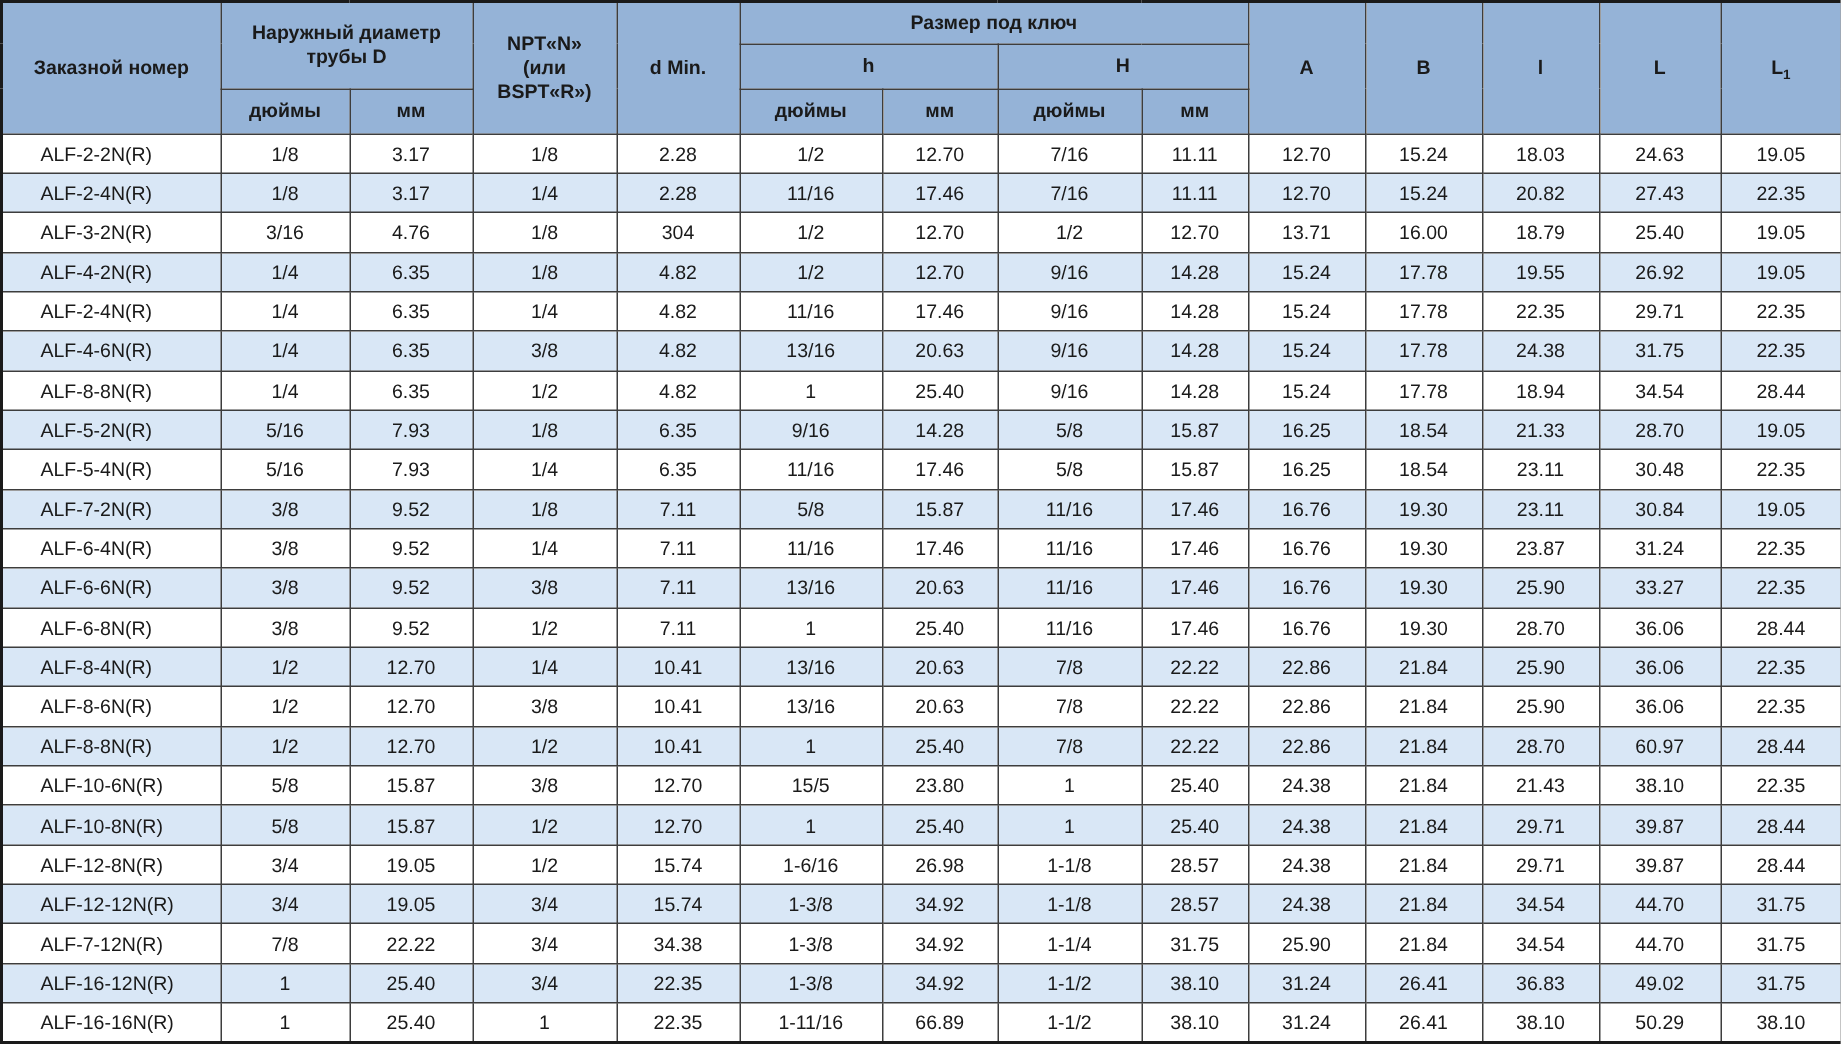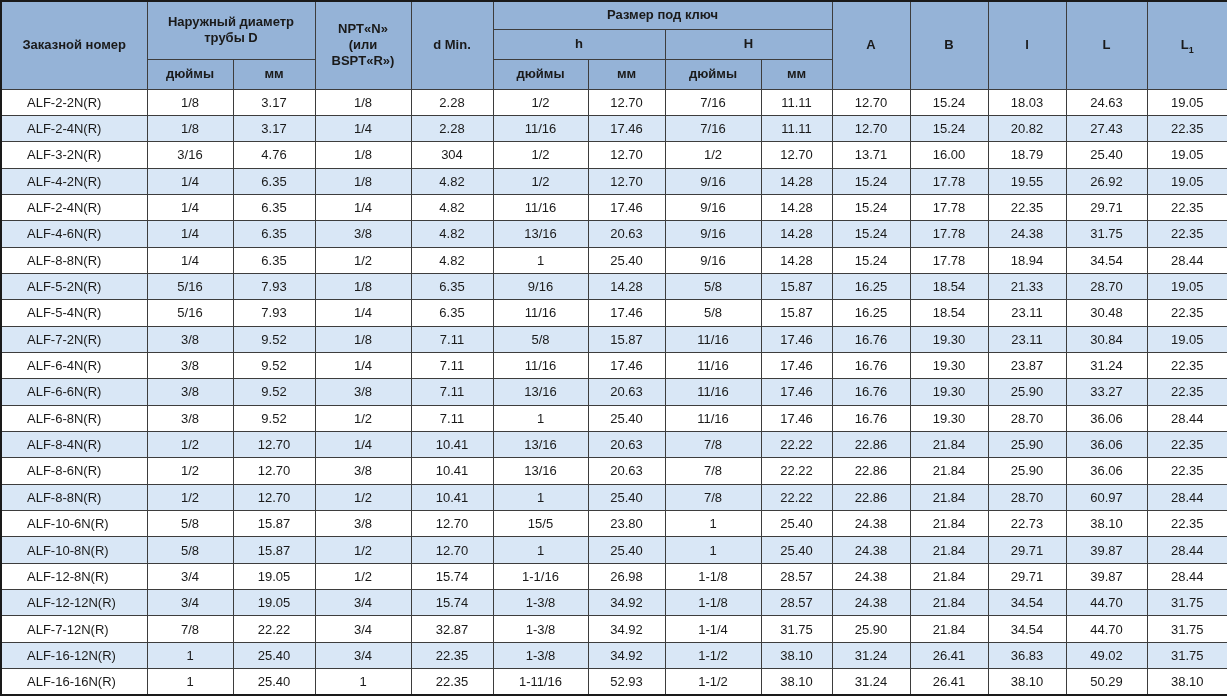--- a/index.html
+++ b/index.html
@@ -368,21 +368,21 @@
         <td>5/8</td>
         <td>15.87</td>
         <td>3/8</td>
         <td>12.70</td>
         <td>15/5</td>
         <td>23.80</td>
         <td>1</td>
         <td>25.40</td>
         <td>24.38</td>
         <td>21.84</td>
-        <td>22.73</td>
+        <td>21.43</td>
         <td>38.10</td>
         <td>22.35</td>
       </tr>
       <tr>
         <td class="cell-order">ALF-10-8N(R)</td>
         <td>5/8</td>
         <td>15.87</td>
         <td>1/2</td>
         <td>12.70</td>
         <td>1</td>
@@ -394,21 +394,21 @@
         <td>29.71</td>
         <td>39.87</td>
         <td>28.44</td>
       </tr>
       <tr>
         <td class="cell-order">ALF-12-8N(R)</td>
         <td>3/4</td>
         <td>19.05</td>
         <td>1/2</td>
         <td>15.74</td>
-        <td>1-1/16</td>
+        <td>1-6/16</td>
         <td>26.98</td>
         <td>1-1/8</td>
         <td>28.57</td>
         <td>24.38</td>
         <td>21.84</td>
         <td>29.71</td>
         <td>39.87</td>
         <td>28.44</td>
       </tr>
       <tr>
@@ -425,21 +425,21 @@
         <td>21.84</td>
         <td>34.54</td>
         <td>44.70</td>
         <td>31.75</td>
       </tr>
       <tr>
         <td class="cell-order">ALF-7-12N(R)</td>
         <td>7/8</td>
         <td>22.22</td>
         <td>3/4</td>
-        <td>32.87</td>
+        <td>34.38</td>
         <td>1-3/8</td>
         <td>34.92</td>
         <td>1-1/4</td>
         <td>31.75</td>
         <td>25.90</td>
         <td>21.84</td>
         <td>34.54</td>
         <td>44.70</td>
         <td>31.75</td>
       </tr>
@@ -459,21 +459,21 @@
         <td>49.02</td>
         <td>31.75</td>
       </tr>
       <tr>
         <td class="cell-order">ALF-16-16N(R)</td>
         <td>1</td>
         <td>25.40</td>
         <td>1</td>
         <td>22.35</td>
         <td>1-11/16</td>
-        <td>52.93</td>
+        <td>66.89</td>
         <td>1-1/2</td>
         <td>38.10</td>
         <td>31.24</td>
         <td>26.41</td>
         <td>38.10</td>
         <td>50.29</td>
         <td>38.10</td>
       </tr>
     </tbody>
 </table>

